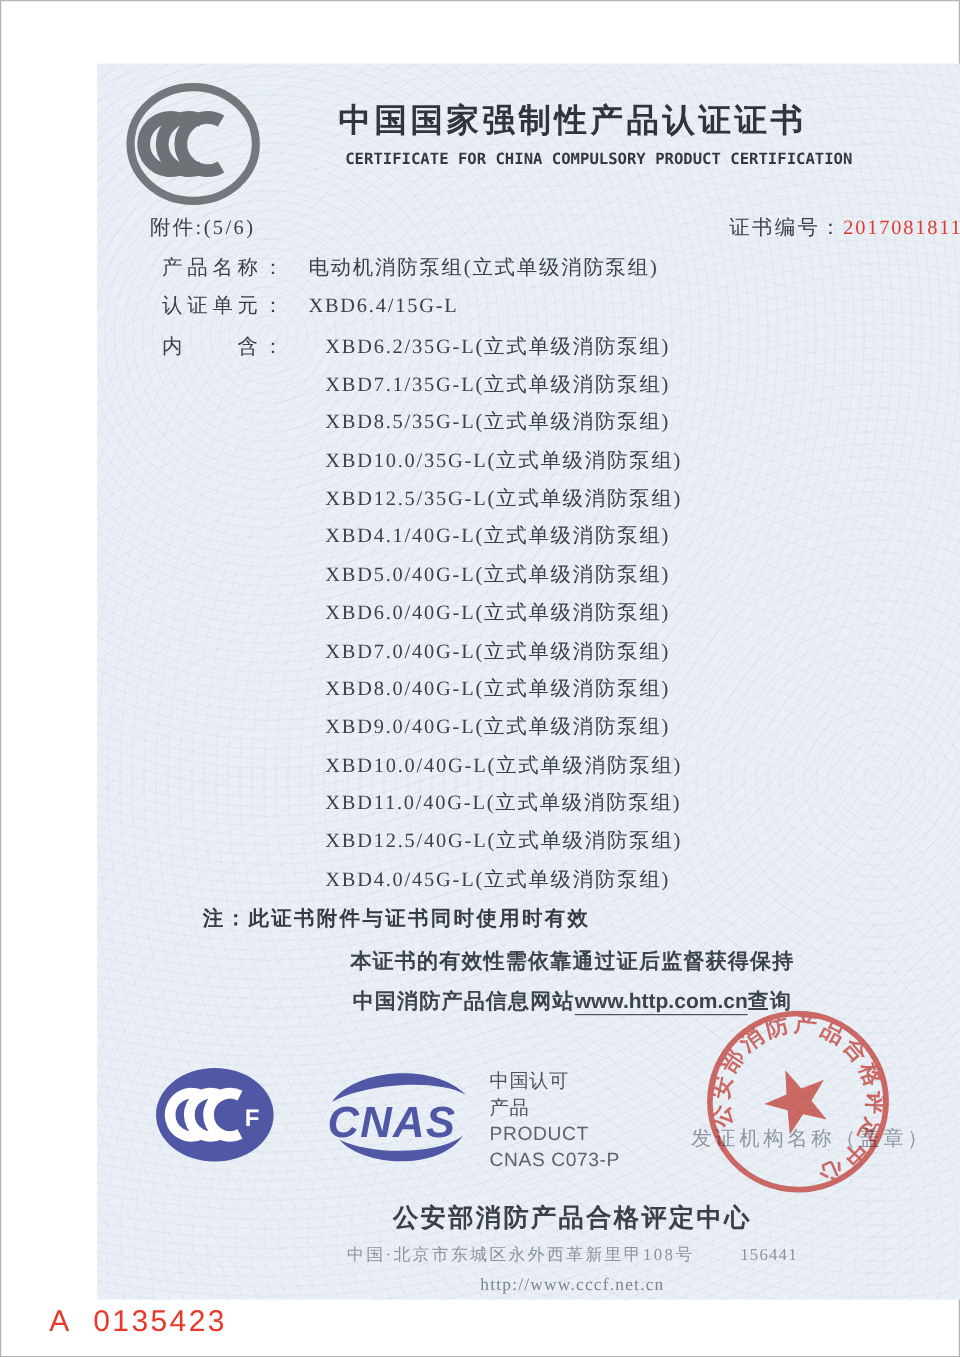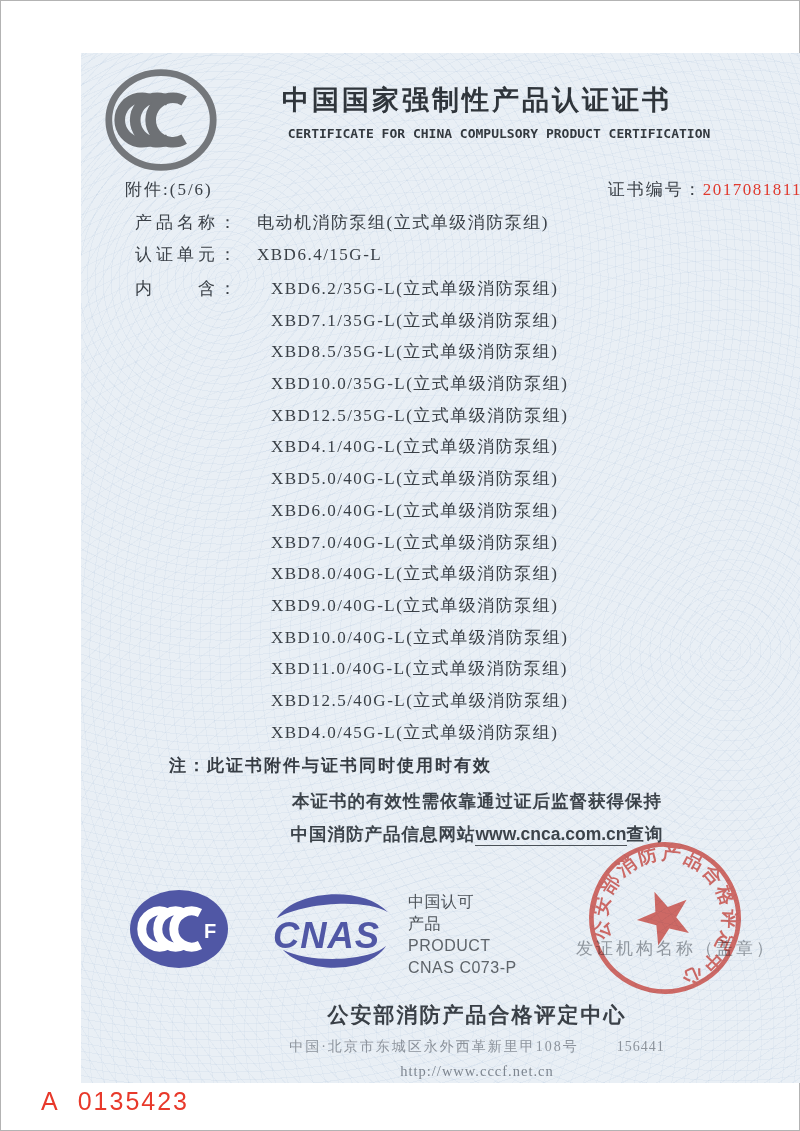--- a/index.html
+++ b/index.html
@@ -156,21 +156,21 @@
       <div class="row"><span class="lbl"></span><span class="val">XBD11.0/40G-L(立式单级消防泵组)</span></div>
       <div class="row"><span class="lbl"></span><span class="val">XBD12.5/40G-L(立式单级消防泵组)</span></div>
       <div class="row"><span class="lbl"></span><span class="val">XBD4.0/45G-L(立式单级消防泵组)</span></div>
     </div>
 
     <div class="note-row">注：此证书附件与证书同时使用时有效</div>
 
     <div class="statements">
       <div>本证书的有效性需依靠通过证后监督获得保持</div>
       <div>
-        <span>中国消防产品信息网站</span><span class="url">www.cnca.com.cn</span><span>查询</span>
+        <span>中国消防产品信息网站</span><span class="url">www.http.com.cn</span><span>查询</span>
       </div>
     </div>
 
     <svg class="cccf-logo" viewBox="0 0 102 84">
       <ellipse cx="51" cy="42" rx="49" ry="39" fill="#5057a5"></ellipse>
       <path d="M 40 26 A 18 18 0 1 0 40 58" fill="none" stroke="#ffffff" stroke-width="9"></path>
       <path d="M 56 26 A 18 18 0 1 0 56 58" fill="none" stroke="#ffffff" stroke-width="9"></path>
       <path d="M 72 26 A 18 18 0 1 0 72 58" fill="none" stroke="#ffffff" stroke-width="9"></path>
       <text x="76" y="51" font-family="Liberation Sans, sans-serif" font-size="20" font-weight="bold" fill="#ffffff">F</text>
     </svg>

